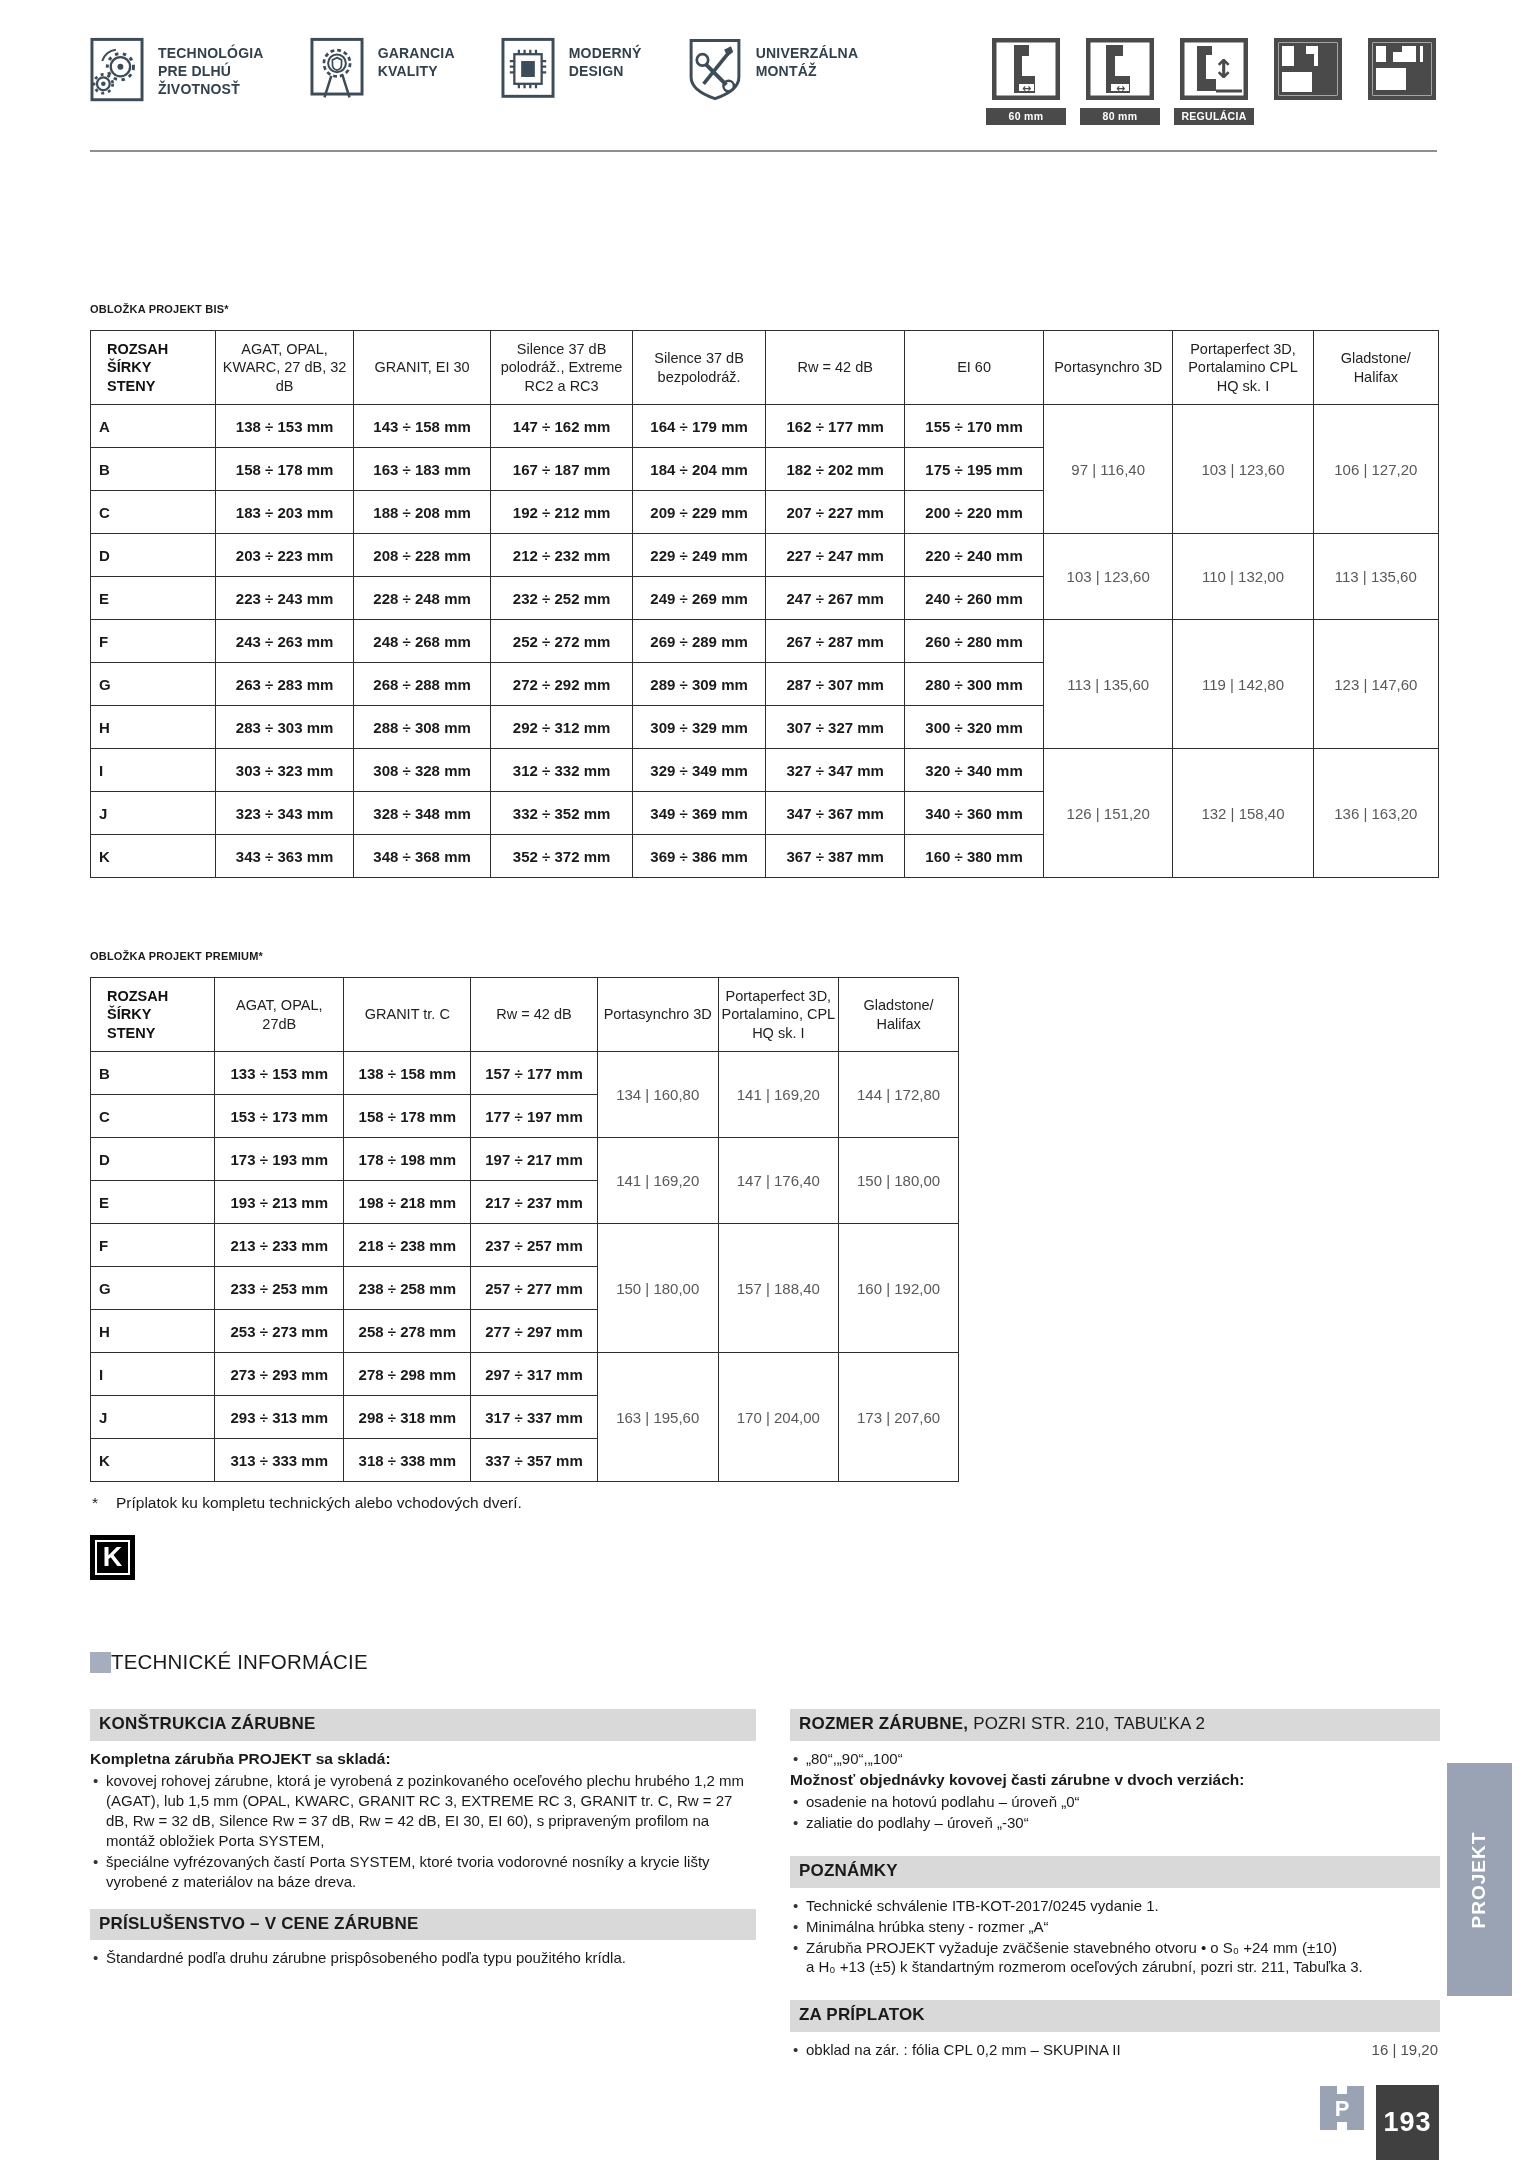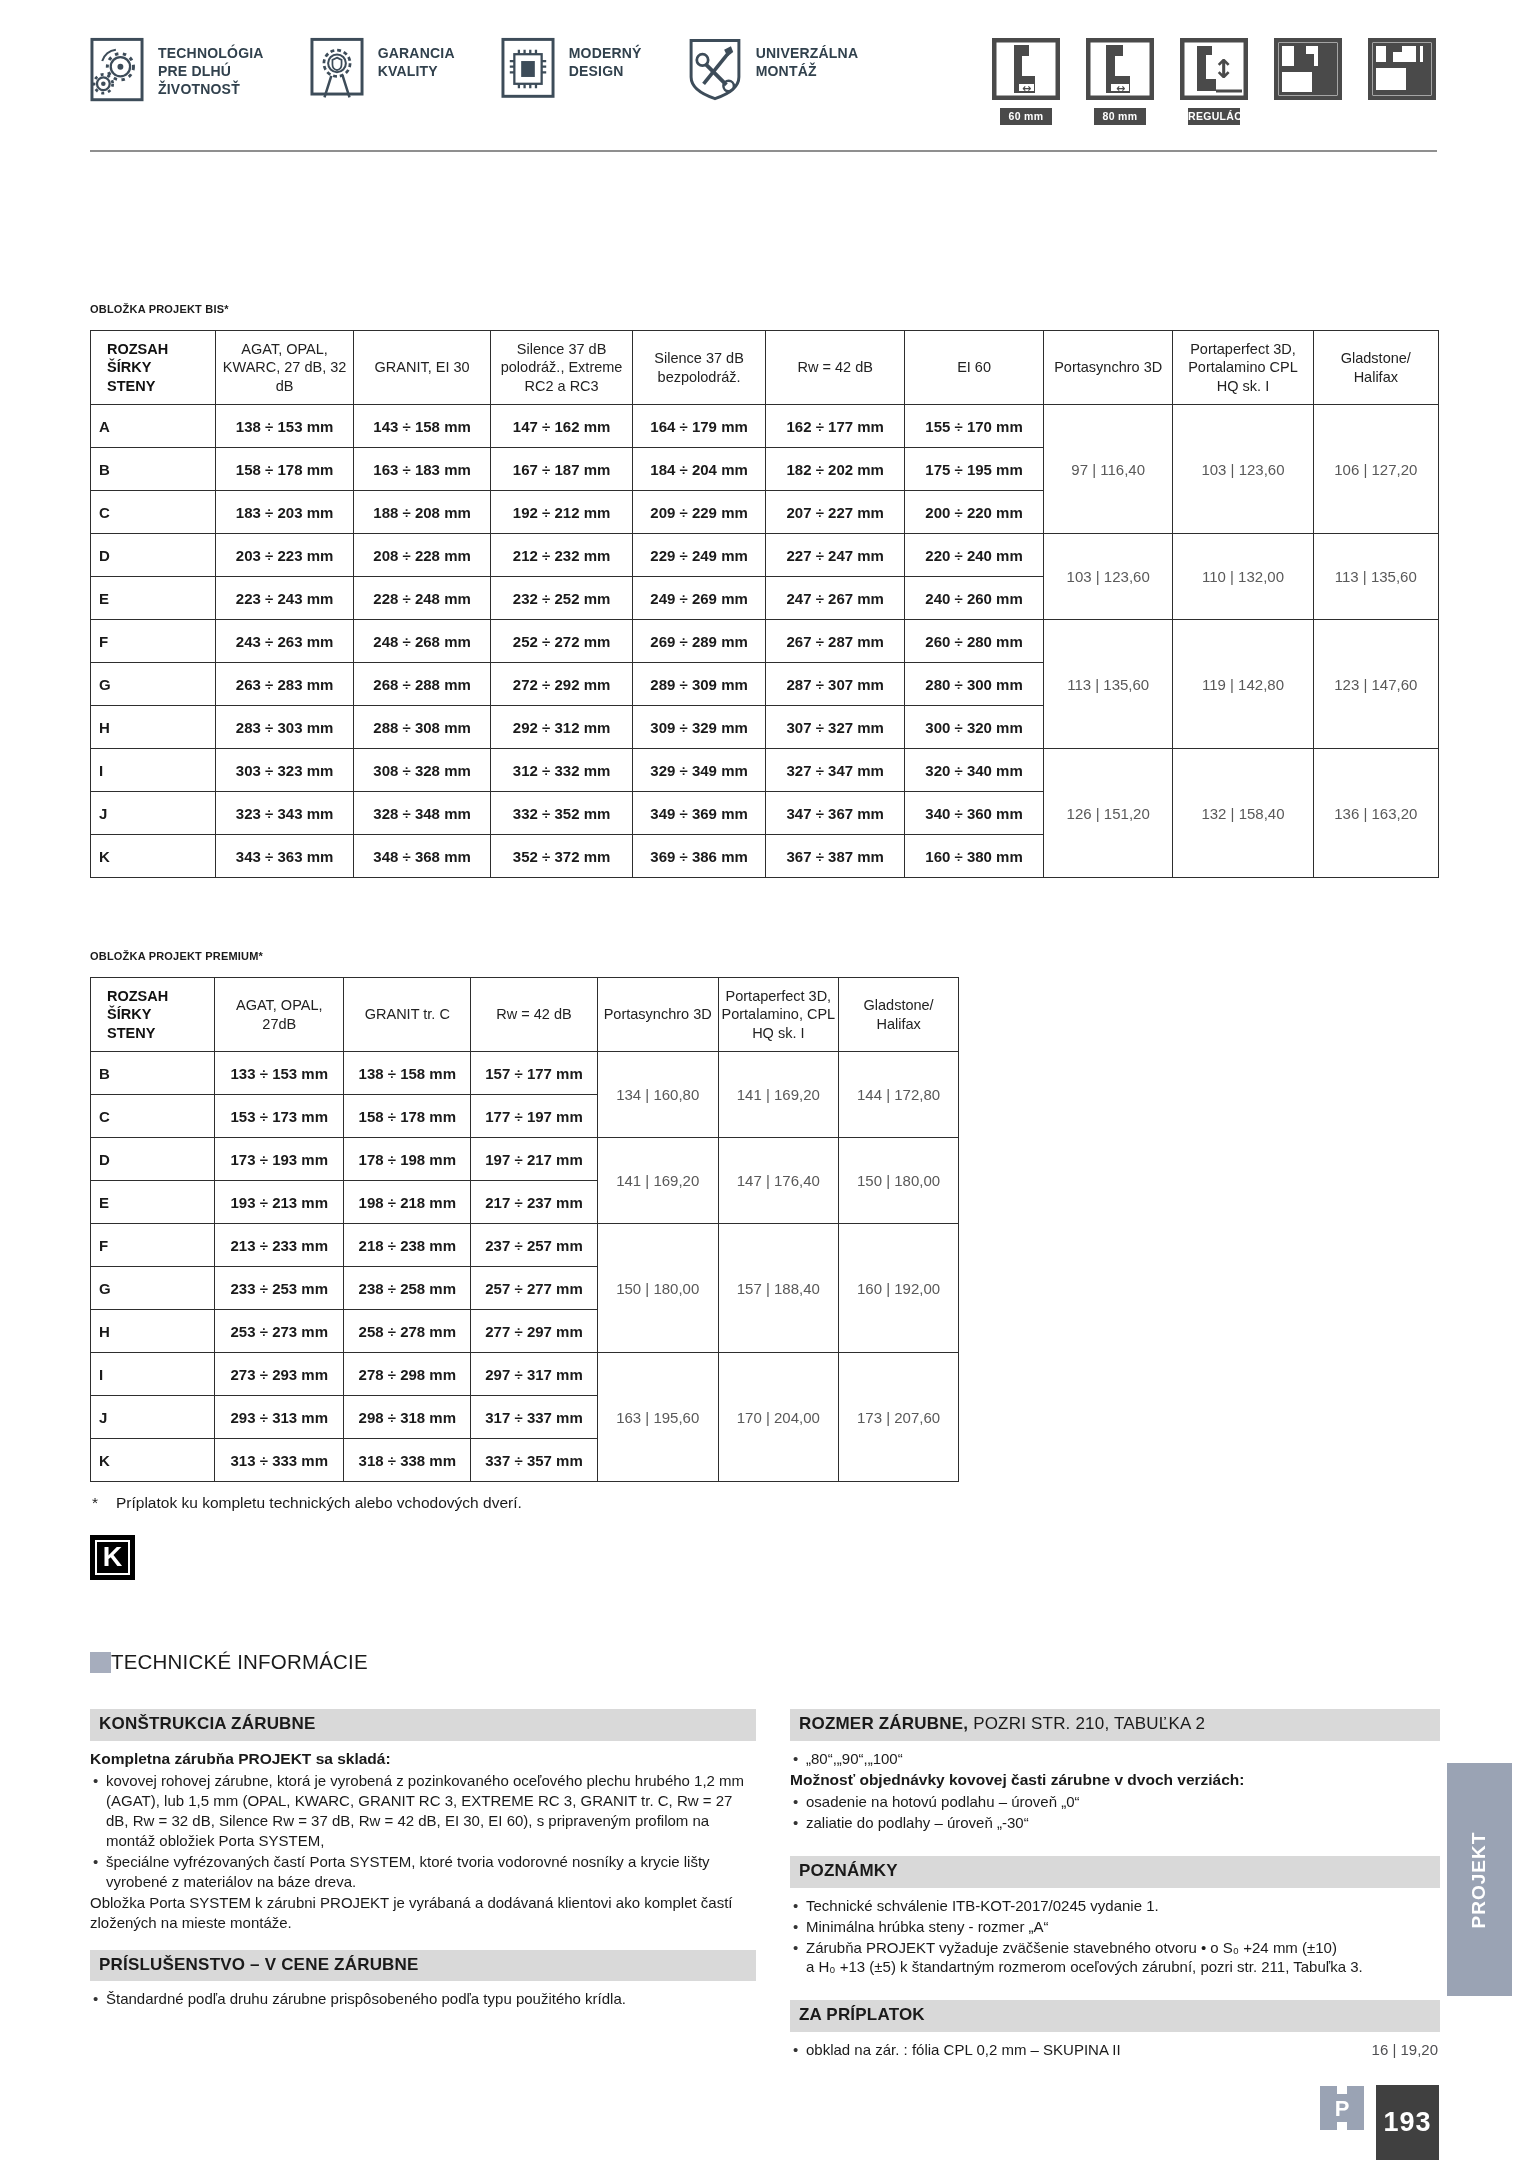--- a/index.html
+++ b/index.html
@@ -13,21 +13,21 @@
   
   .badges-row { position:absolute; left:88px; top:36px; display:flex; gap:44px; }
   .badge { display:flex; align-items:flex-start; gap:12px; }
   .badge-label { font-weight:bold; font-size:14px; color:#31414d; line-height:1.3; padding-top:8px; letter-spacing:.2px; }
 
   
   .mount-icons { position:absolute; left:992px; top:38px; display:flex; gap:26px; }
   .mount-icon { display:flex; flex-direction:column; align-items:center; width:68px; }
   .mount-icon .tag {
     margin-top:4px; background:#4a4a4a; color:#fff; font-weight:bold;
-    font-size:10.5px; padding:2px 0; width:52px; text-align:center; letter-spacing:.3px;
+    font-size:10.5px; padding:2px 0; width:80px; text-align:center; letter-spacing:.3px;
     min-height:17px;
   }
   .mount-icon .tag.empty { background:transparent; }
 
   .divider { position:absolute; left:90px; top:150px; width:1347px; height:2px; background:#8f8f8f; }
 
   
   .tbl-title { position:absolute; font-weight:bold; font-size:11px; letter-spacing:.2px; }
   table.sizes { border-collapse:collapse; table-layout:fixed; }
   table.sizes th, table.sizes td {
@@ -485,21 +485,20 @@
   <div class="bar">KONŠTRUKCIA ZÁRUBNE</div>
   <div class="boldline">Kompletna zárubňa PROJEKT sa skladá:</div>
   <div class="bullet">
     <span class="dot">•</span>
     <span class="btxt">kovovej rohovej zárubne, ktorá je vyrobená z pozinkovaného oceľového plechu hrubého 1,2 mm (AGAT), lub 1,5 mm (OPAL, KWARC, GRANIT RC 3, EXTREME RC 3, GRANIT tr. C, Rw = 27 dB, Rw = 32 dB, Silence Rw = 37 dB, Rw = 42 dB, EI 30, EI 60), s pripraveným profilom na montáž obložiek Porta SYSTEM,</span>
   </div>
   <div class="bullet">
     <span class="dot">•</span>
     <span class="btxt">špeciálne vyfrézovaných častí Porta SYSTEM, ktoré tvoria vodorovné nosníky a krycie lišty vyrobené z materiálov na báze dreva.</span>
   </div>
-  <div class="para">Obložka Porta SYSTEM k zárubni PROJEKT je vyrábaná a dodávaná klientovi ako komplet častí zložených na mieste montáže.</div>
   <div class="gap16"></div>
   <div class="bar">PRÍSLUŠENSTVO – V CENE ZÁRUBNE</div>
   <div class="bullet">
     <span class="dot">•</span>
     <span class="btxt">Štandardné podľa druhu zárubne prispôsobeného podľa typu použitého krídla.</span>
   </div>
 </div>
 
 <div class="col col-right">
   <div class="bar">

